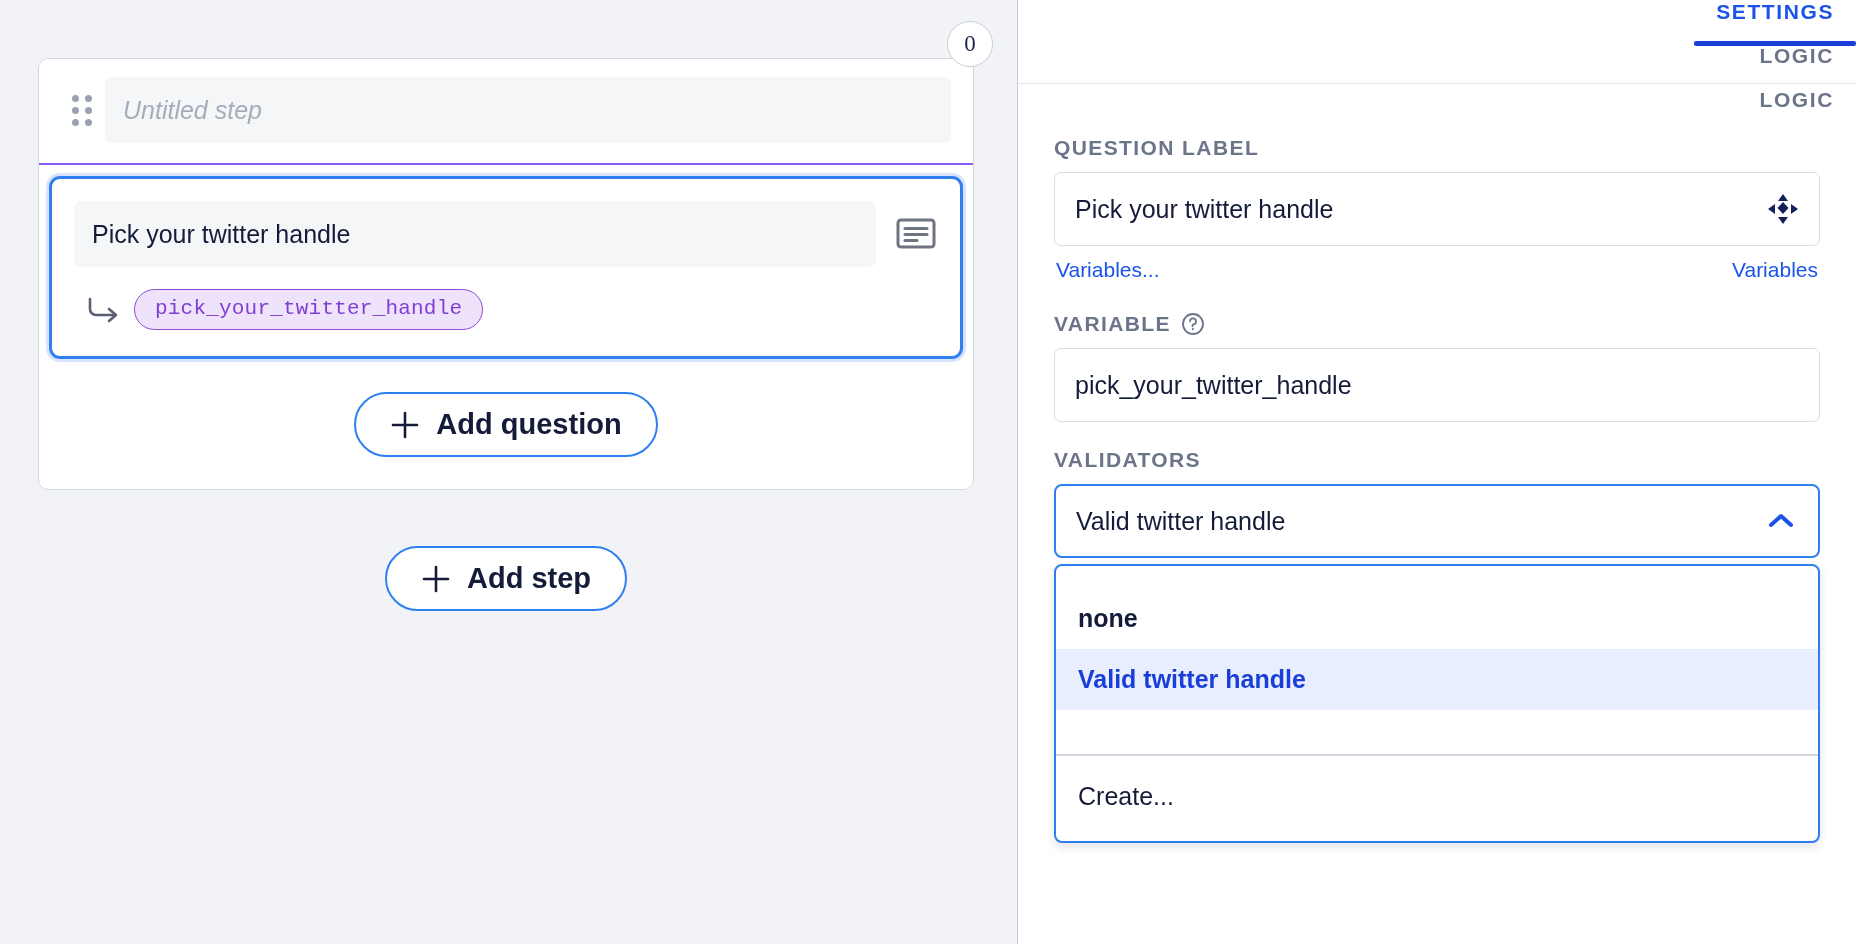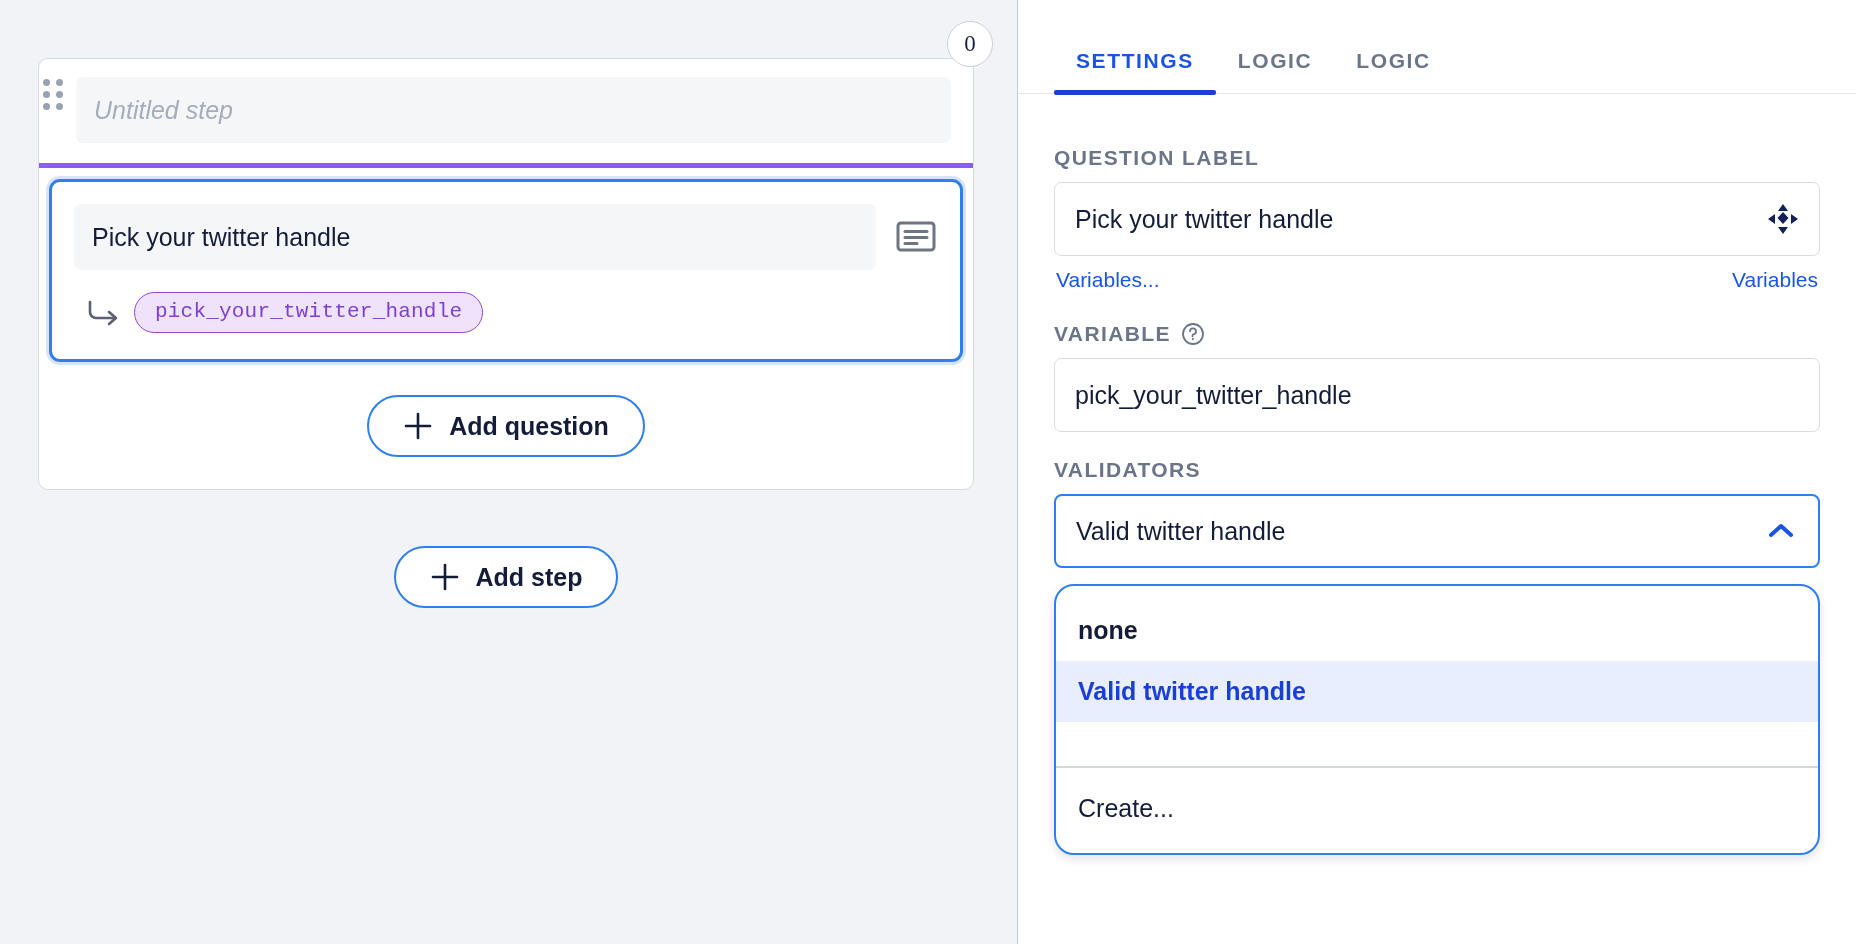--- a/index.html
+++ b/index.html
@@ -29,22 +29,23 @@
     left: 38px;
     top: 58px;
     width: 936px;
     background: #ffffff;
     border: 1px solid #d5dae2;
     border-radius: 10px;
   }
 
   .step-header {
     display: flex;
-    padding: 18px 22px 20px 3px;
-    border-bottom: 5px solid #8b5cf6;
+    align-items: center;
+    padding: 18px 22px 20px 32px;
+    border-bottom: 2px solid #8b5cf6;
     position: relative;
   }
 
   .drag-dots {
     width: 22px; height: 34px;
     display: grid;
     grid-template-columns: repeat(2, 7px);
     grid-template-rows: repeat(3, 7px);
     gap: 5px 6px;
     align-content: center;
@@ -149,21 +150,21 @@
     padding: 30px 0 32px 0;
   }
   .pill-btn {
     display: inline-flex;
     align-items: center;
     gap: 16px;
     border: 2.5px solid #2f7ff0;
     border-radius: 999px;
     background: #ffffff;
     padding: 14px 34px;
-    font-size: 25px;
+    font-size: 29px;
     font-weight: bold;
     color: #141c3a;
     cursor: pointer;
   }
   .plus { width: 30px; height: 30px; flex: 0 0 30px; }
 
   .add-step-wrap {
     position: absolute;
     left: 38px;
     top: 546px;
@@ -175,24 +176,25 @@
   
   .panel {
     flex: 1 1 auto;
     height: 944px;
     background: #ffffff;
     position: relative;
   }
   .tabs {
     display: flex;
     align-items: flex-end;
-    height: 94px;
+    height: 84px;
     border-bottom: 1.5px solid #e2e5eb;
     padding-left: 36px;
     gap: 0;
+    flex-direction: column;
   }
   .tab {
     font-size: 21px;
     font-weight: bold;
     letter-spacing: 1.6px;
     color: #6b7488;
     padding: 0 22px 20px 22px;
     cursor: pointer;
     position: relative;
   }
@@ -260,27 +262,27 @@
     align-items: center;
     padding: 0 20px;
     font-size: 25px;
     color: #141c3a;
     background: #ffffff;
     cursor: pointer;
   }
   .chev { margin-left: auto; width: 34px; height: 34px; }
 
   .dropdown {
-    margin-top: 16px;
+    margin-top: 6px;
     border: 2.5px solid #2f7ff0;
-    border-radius: 20px;
+    border-radius: 8px;
     background: #ffffff;
     box-shadow: 0 4px 10px rgba(20,28,58,0.12);
     overflow: hidden;
-    padding-top: 14px;
+    padding-top: 22px;
   }
   .dd-option {
     padding: 16px 22px;
     font-size: 25px;
     color: #141c3a;
     font-weight: bold;
     cursor: pointer;
   }
   .dd-option.highlight {
     background: #e8eefd;

